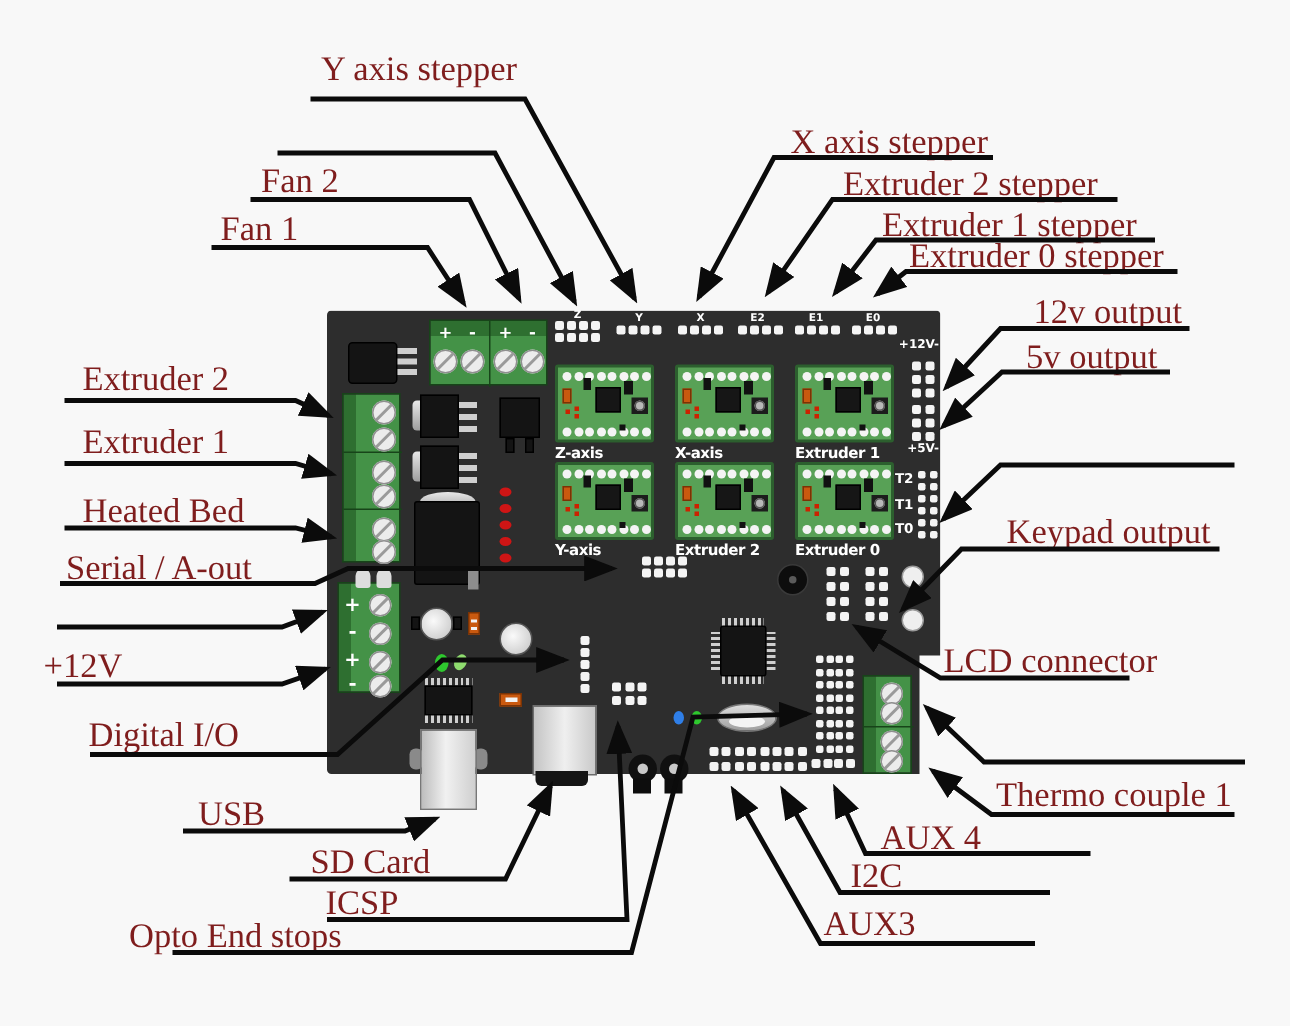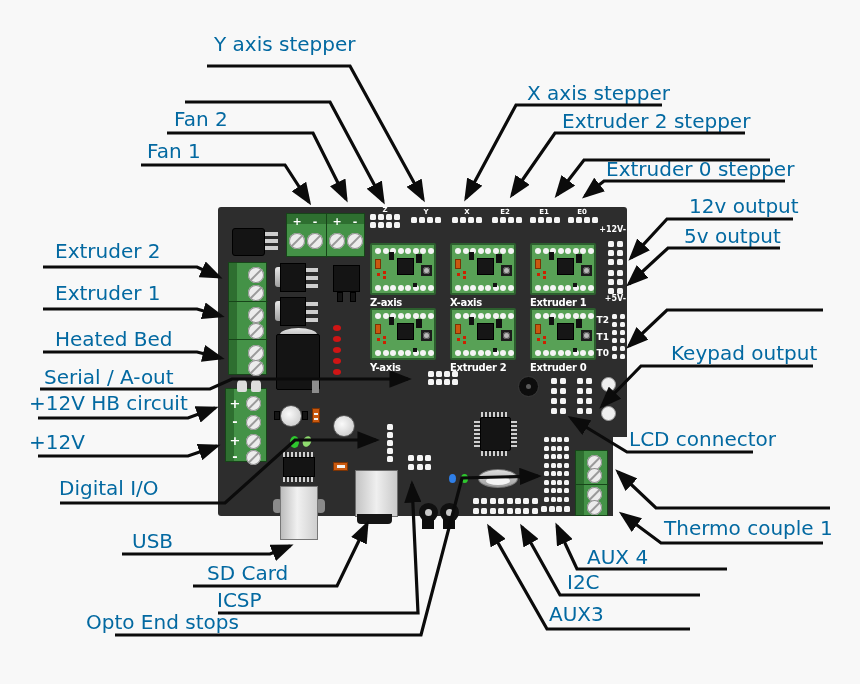--- a/index.html
+++ b/index.html
@@ -1,19 +1,19 @@
 <!DOCTYPE html>
 <html><head>
 <meta charset="utf-8">
 <style>
   html,body{margin:0;padding:0;background:#f8f8f8;}
   .canvas{position:relative;width:860px;height:684px;background:#f8f8f8;overflow:hidden;
           font-family:"DejaVu Sans","Liberation Sans",sans-serif;}
   .abs{position:absolute;}
-  .callout{position:absolute;font-size:20px;color:#0369a1;white-space:nowrap;line-height:1.1;}
+  .callout{position:absolute;font-size:23px;color:#7f1d1d;white-space:nowrap;line-height:1.1;font-family:Liberation Serif, serif;}
   svg.lines{position:absolute;left:0;top:0;z-index:30;pointer-events:none;}
   .board{position:absolute;left:218px;top:207px;width:409px;height:309px;z-index:10;}
   .board-bg{position:absolute;left:0;top:0;width:409px;height:309px;background:#2d2d2d;
             clip-path:polygon(0 0,409px 0,409px 230px,395px 230px,395px 309px,0 309px);
             border-radius:3px;}
   .btxt{position:absolute;color:#fff;font-weight:bold;text-align:center;line-height:1;}
   .hlabel{font-size:7px;}
   .vlabel{font-size:8px;text-align:right;}
   .tlabel{font-size:9px;text-align:right;}
   .terminal{position:absolute;background:#449247;border:1px solid #174419;box-sizing:border-box;}
@@ -566,29 +566,29 @@
       <path d="M700,595 L560,595 L522,527" marker-end="url(#ah)"></path>
       <path d="M690,629 L547,629 L489,527" marker-end="url(#ah)"></path>
     </g>
   </svg>
 
   <div class="callout" style="left:214px;top:33px;">Y axis stepper</div>
   <div class="callout" style="left:174px;top:108px;">Fan 2</div>
   <div class="callout" style="left:147px;top:140px;">Fan 1</div>
   <div class="callout" style="left:527px;top:82px;">X axis stepper</div>
   <div class="callout" style="left:562px;top:110px;">Extruder 2 stepper</div>
+  <div class="callout" style="left:588px;top:137px;">Extruder 1 stepper</div>
   <div class="callout" style="left:606px;top:158px;">Extruder 0 stepper</div>
   <div class="callout" style="left:689px;top:195px;">12v output</div>
   <div class="callout" style="left:684px;top:225px;">5v output</div>
   <div class="callout" style="left:671px;top:342px;">Keypad output</div>
   <div class="callout" style="left:55px;top:240px;">Extruder 2</div>
   <div class="callout" style="left:55px;top:282px;">Extruder 1</div>
   <div class="callout" style="left:44px;top:366px;">Serial / A-out</div>
   <div class="callout" style="left:55px;top:328px;">Heated Bed</div>
-  <div class="callout" style="left:29px;top:392px;">+12V HB circuit</div>
   <div class="callout" style="left:29px;top:431px;">+12V</div>
   <div class="callout" style="left:59px;top:477px;">Digital I/O</div>
   <div class="callout" style="left:629px;top:428px;">LCD connector</div>
   <div class="callout" style="left:664px;top:517px;">Thermo couple 1</div>
   <div class="callout" style="left:132px;top:530px;">USB</div>
   <div class="callout" style="left:207px;top:562px;">SD Card</div>
   <div class="callout" style="left:217px;top:589px;">ICSP</div>
   <div class="callout" style="left:86px;top:611px;">Opto End stops</div>
   <div class="callout" style="left:587px;top:546px;text-align:center;">AUX 4</div>
   <div class="callout" style="left:567px;top:571px;">I2C</div>

